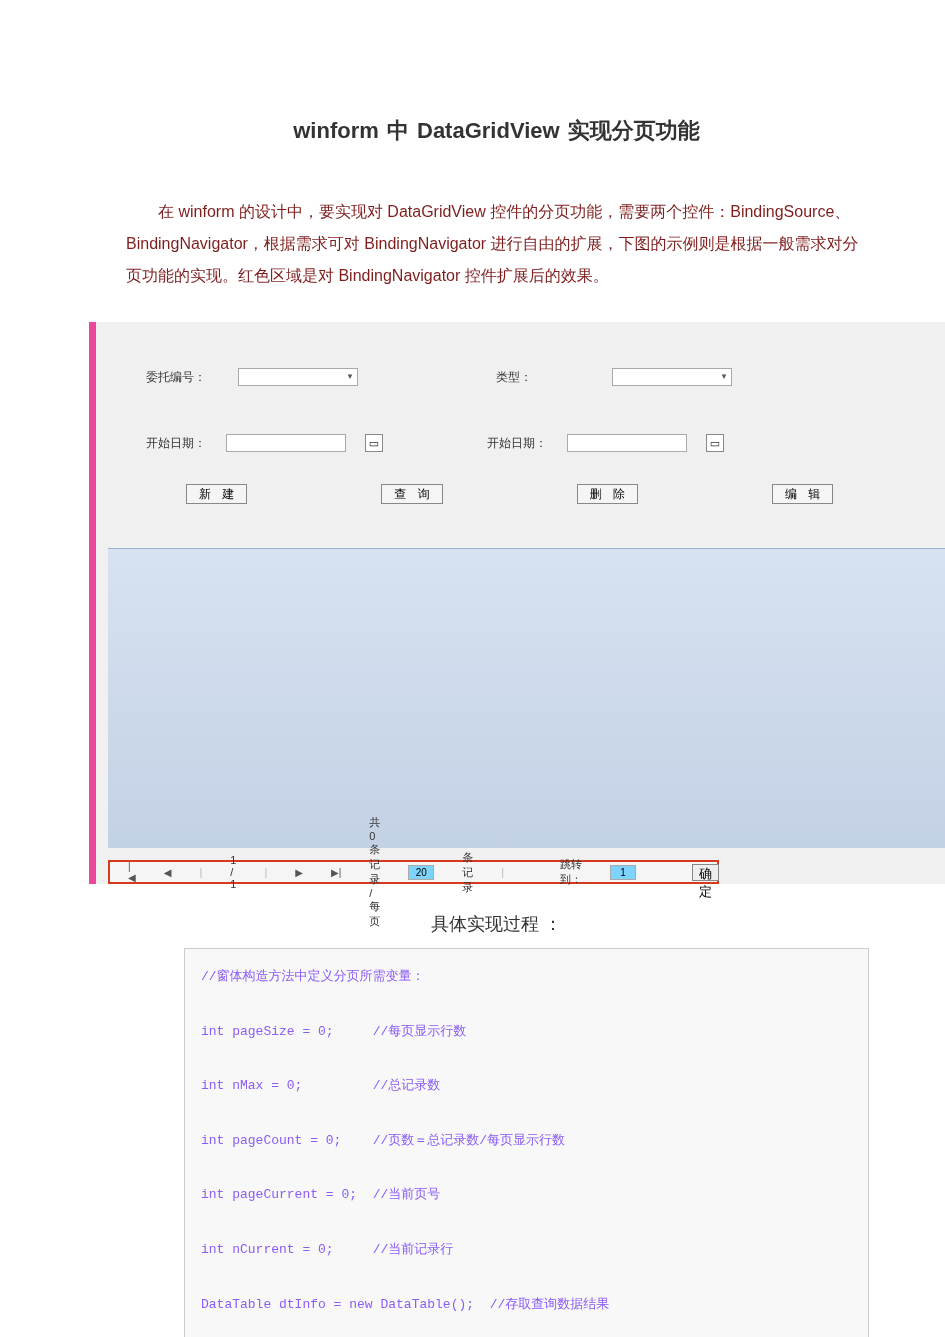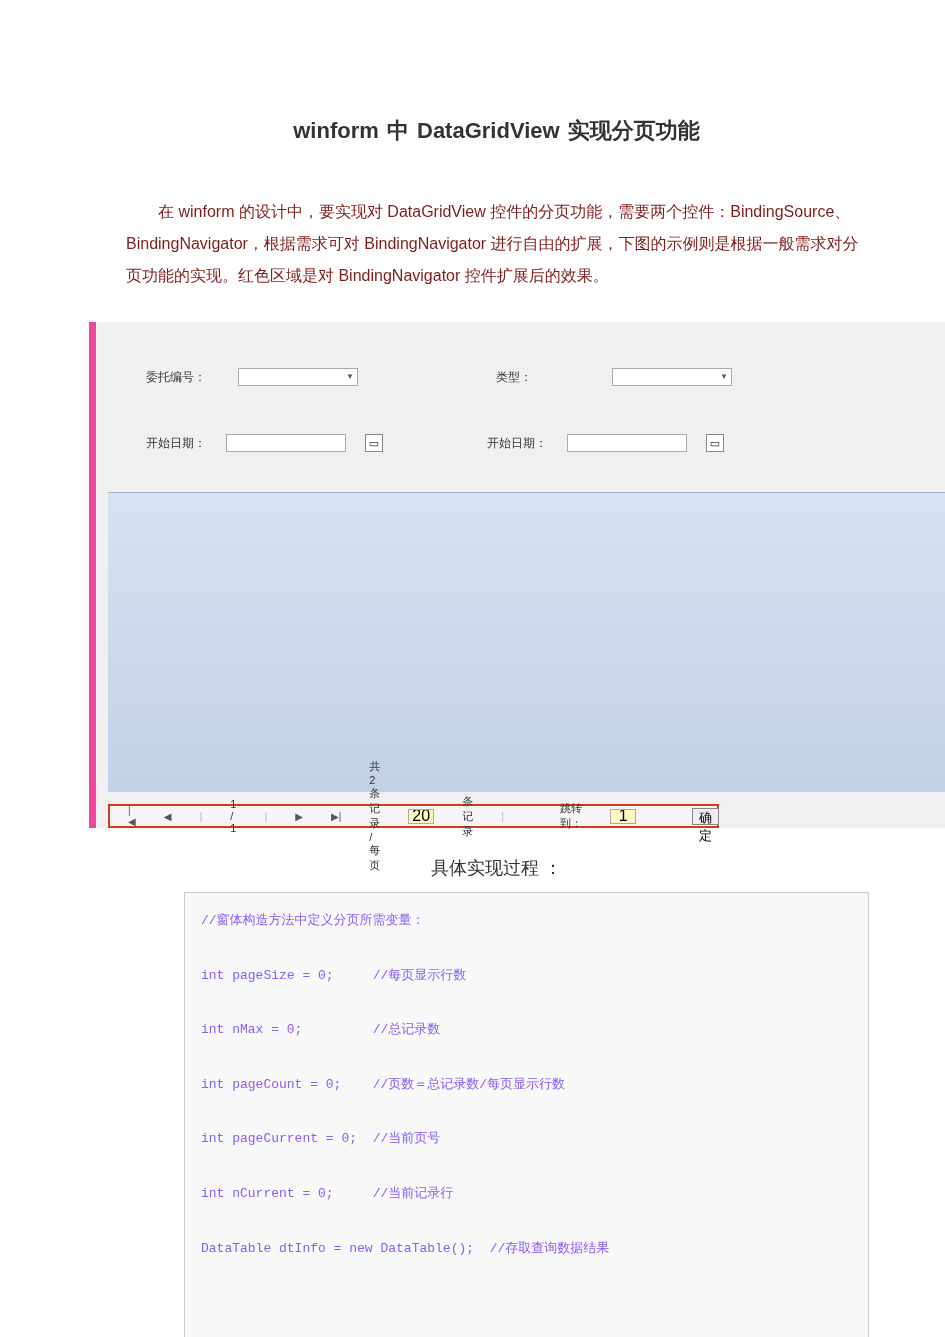--- a/index.html
+++ b/index.html
@@ -98,22 +98,22 @@
       height:24px;
       margin-right: 250px;
     }
     .pager .nav-btn{
       width:14px; height:14px;
       display:flex;align-items:center;justify-content:center;
       font-size:10px; color:#555;
     }
     .pager .sep{ color:#bbb; }
     .pager .sm-input{
-      width:26px; height:15px; border:1px solid #aaa; background:#fef9c3;
-      font-size:16px; text-align:center;
+      width:26px; height:15px; border:1px solid #aaa; background:#7dd3fc;
+      font-size:10px; text-align:center;
     }
     .pager .ok-btn{
       height:17px; border:1px solid #888; background:#eee; font-size:13px;
       padding:0 6px; cursor:pointer;
     }
     
     .impl-head{
       text-align:center;
       font-size:18px;
       margin: 28px 0 12px;
@@ -157,31 +157,37 @@
     </div>
     <div class="form-row">
       <span class="lbl">开始日期：</span>
       <input class="text-input" style="width: 120px;" value="">
       <span class="date-icon">▭</span>
       <span style="width:48px"></span>
       <span class="lbl">开始日期：</span>
       <input class="text-input" style="width: 120px;" value="">
       <span class="date-icon">▭</span>
     </div>
+    <div class="btn-row">
+      <button class="btn">新 建</button>
+      <button class="btn">查 询</button>
+      <button class="btn">删 除</button>
+      <button class="btn">编 辑</button>
+    </div>
   </div>
   <div class="grid-area"></div>
   <div class="pager">
     <span class="nav-btn">|◀</span>
     <span class="nav-btn">◀</span>
     <span class="sep">|</span>
     <span>1 / 1</span>
     <span class="sep">|</span>
     <span class="nav-btn">▶</span>
     <span class="nav-btn">▶|</span>
-    <span>共 2 条记录 /每页</span>
+    <span>共 0 条记录 /每页</span>
     <input class="sm-input" value="20" style="">
     <span>条记录</span>
     <span class="sep">|</span>
     <span style="width:6px"></span>
     <span>跳转到：</span>
     <input class="sm-input" value="1" style="">
     <span style="width:24px"></span>
     <button class="ok-btn">确定</button>
   </div>
 </div>

